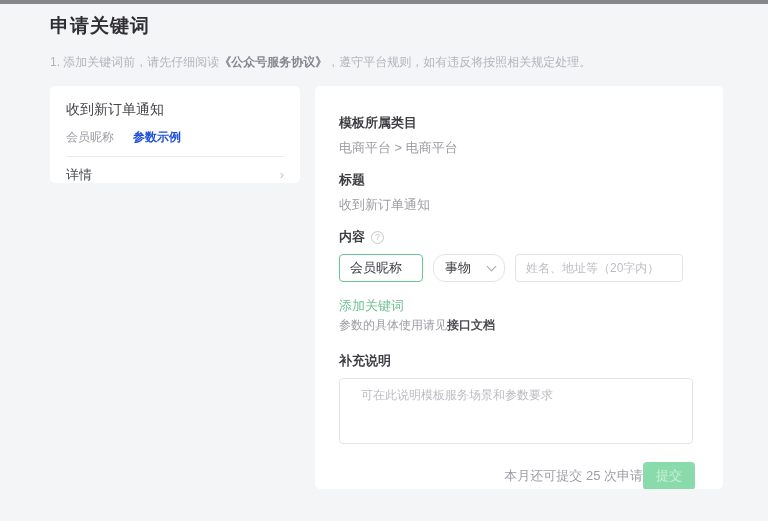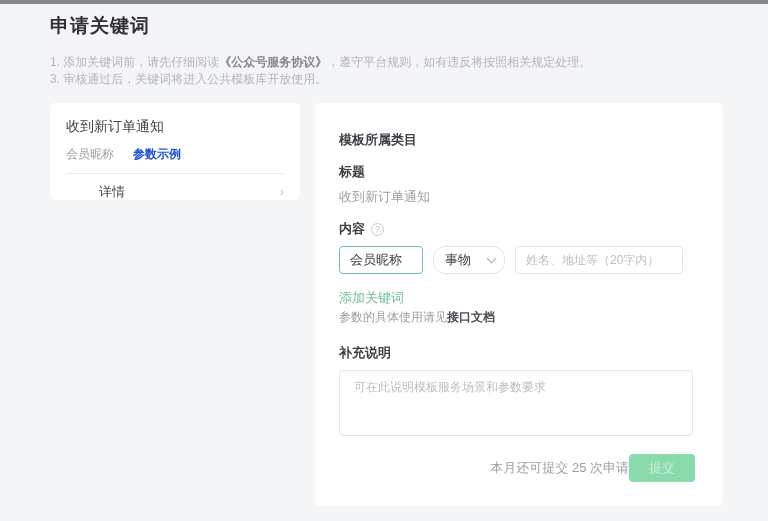--- a/index.html
+++ b/index.html
@@ -17,73 +17,73 @@
   .notice-strong { color:#86868f; font-weight:700; cursor:pointer; }
   .main { display:flex; align-items:flex-start; gap:15px; margin-top:15px; }
 
   
   .preview-card { width:250px; height:97px; background:#fff; border-radius:5px; padding:15px 16px 0; overflow:hidden; }
   .preview-title { font-size:14px; line-height:16px; color:#45454c; }
   .preview-param { margin-top:13px; font-size:12px; line-height:14px; }
   .param-label { color:#9d9da5; }
   .param-value { color:#1d4ed8; font-weight:700; margin-left:19px; }
   .preview-divider { border-top:1px solid #ebebef; margin-top:12px; }
-  .preview-detail { margin-top:11px; display:flex; justify-content:space-between; font-size:13px; line-height:14px; color:#4a4a52; cursor:pointer;margin-left:33px; }
+  .preview-detail { margin-top:11px; display:flex; justify-content:space-between; font-size:13px; line-height:14px; color:#4a4a52; cursor:pointer; }
   .detail-chevron { color:#c5c5cb; font-size:13px; font-weight:400; }
 
   
   .form-panel { width:408px; height:403px; background:#fff; border-radius:5px; padding:30px 28px 0 24px; overflow:hidden; }
   .field-label { font-size:13px; line-height:14px; font-weight:700; color:#3e3e45; display:flex; align-items:center; }
   .field-value { margin-top:11px; font-size:13px; line-height:14px; color:#9d9da5; }
   .gap { margin-top:18px; }
   .help-icon { display:inline-block; width:13px; height:13px; margin-left:6px; border:1px solid #c8c8ce; border-radius:50%; color:#c0c0c6; font-size:9px; font-weight:400; line-height:11px; text-align:center; }
   .content-row { display:flex; gap:10px; margin-top:10px; }
   .keyword-input { width:84px; height:28px; border:1px solid #67c794; border-radius:4px; padding:0 10px; font-size:13px; color:#3e3e45; outline:none; font-family:inherit; }
   .type-select { width:72px; height:28px; border:1px solid #e3e3e8; border-radius:12px; background:#fff; display:flex; align-items:center; justify-content:space-between; padding:0 9px 0 11px; font-size:13px; color:#3e3e45; cursor:pointer; }
   .chevron-down { width:7px; height:7px; border-right:1.2px solid #a9a9b0; border-bottom:1.2px solid #a9a9b0; transform:rotate(45deg); margin-top:-4px; }
   .example-input { width:168px; height:28px; border:1px solid #e3e3e8; border-radius:4px; padding:0 10px; font-size:12px; color:#3e3e45; outline:none; font-family:inherit; }
   ::placeholder { color:#bcbcc4; opacity:1; }
   .add-link { margin-top:17px; font-size:13px; line-height:14px; color:#6fc093; cursor:pointer; width:fit-content; }
   .doc-hint { margin-top:5px; font-size:12px; line-height:14px; color:#9d9da5; }
   .doc-link { color:#4a4a52; font-weight:700; cursor:pointer; }
-  .notes-area { margin-top:10px; width:354px; height:66px; border:1px solid #e6e6ea; border-radius:4px; padding:9px 14px; font-size:12px; line-height:15px; color:#3e3e45; resize:none; outline:none; font-family:inherit; display:block; }
+  .notes-area { margin-top:10px; width:354px; height:66px; border:1px solid #e6e6ea; border-radius:4px; padding:9px 21px; font-size:12px; line-height:15px; color:#3e3e45; resize:none; outline:none; font-family:inherit; display:block; }
   .footer-row { margin-top:18px; display:flex; justify-content:flex-end; align-items:center; }
   .quota { font-size:13px; color:#9d9da5; }
-  .submit-btn { width:66px; height:28px; border:none; border-radius:4px; background:#8adbac; color:#cdeeda; font-size:13px; cursor:pointer; font-family:inherit; }
+  .submit-btn { width:52px; height:28px; border:none; border-radius:4px; background:#8adbac; color:#cdeeda; font-size:13px; cursor:pointer; font-family:inherit; }
 </style>
 </head>
 <body>
 
 <div class="topbar"></div>
 
 <div class="page">
   <div class="page-title">申请关键词</div>
 
   <div class="notices">
     <div><span>1. 添加关键词前，请先仔细阅读</span><span class="notice-strong">《公众号服务协议》</span><span>，遵守平台规则，如有违反将按照相关规定处理。</span></div>
-    <div>3. 审核通过后，关键词将进入公共模板库开放使用。</div>
   </div>
 
   <div class="main">
 
     <div class="preview-card">
       <div class="preview-title">收到新订单通知</div>
       <div class="preview-param">
         <span class="param-label">会员昵称</span><span class="param-value">参数示例</span>
       </div>
       <div class="preview-divider"></div>
       <div class="preview-detail">
         <span>详情</span>
         <span class="detail-chevron">›</span>
       </div>
     </div>
 
     <div class="form-panel">
 
       <div class="field-label">模板所属类目</div>
+      <div class="field-value">电商平台 &gt; 电商平台</div>
 
       <div class="field-label gap">标题</div>
       <div class="field-value">收到新订单通知</div>
 
       <div class="field-label gap">
         <span>内容</span>
         <span class="help-icon">?</span>
       </div>
 
       <div class="content-row">

